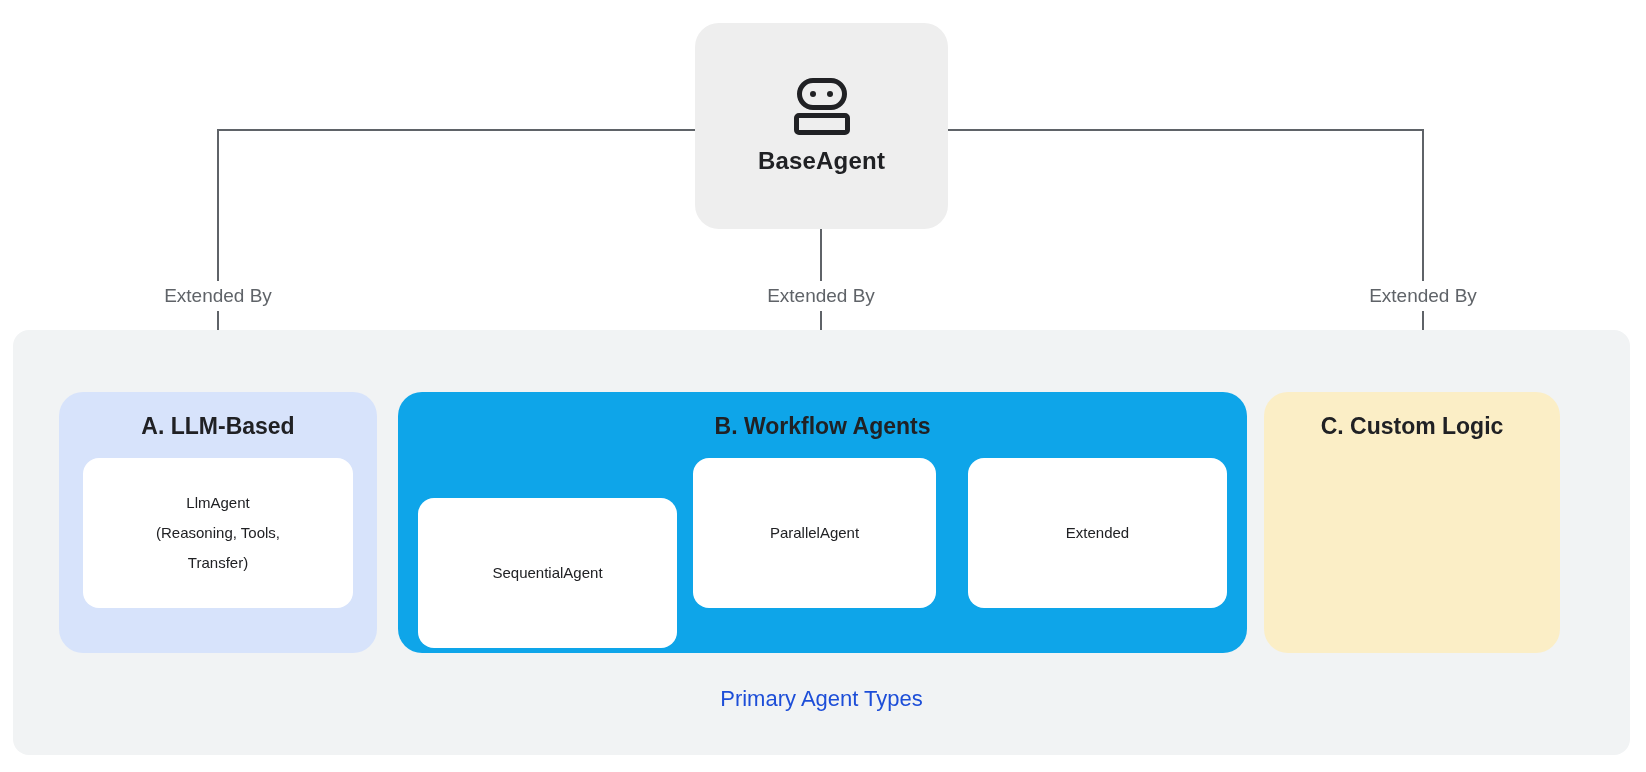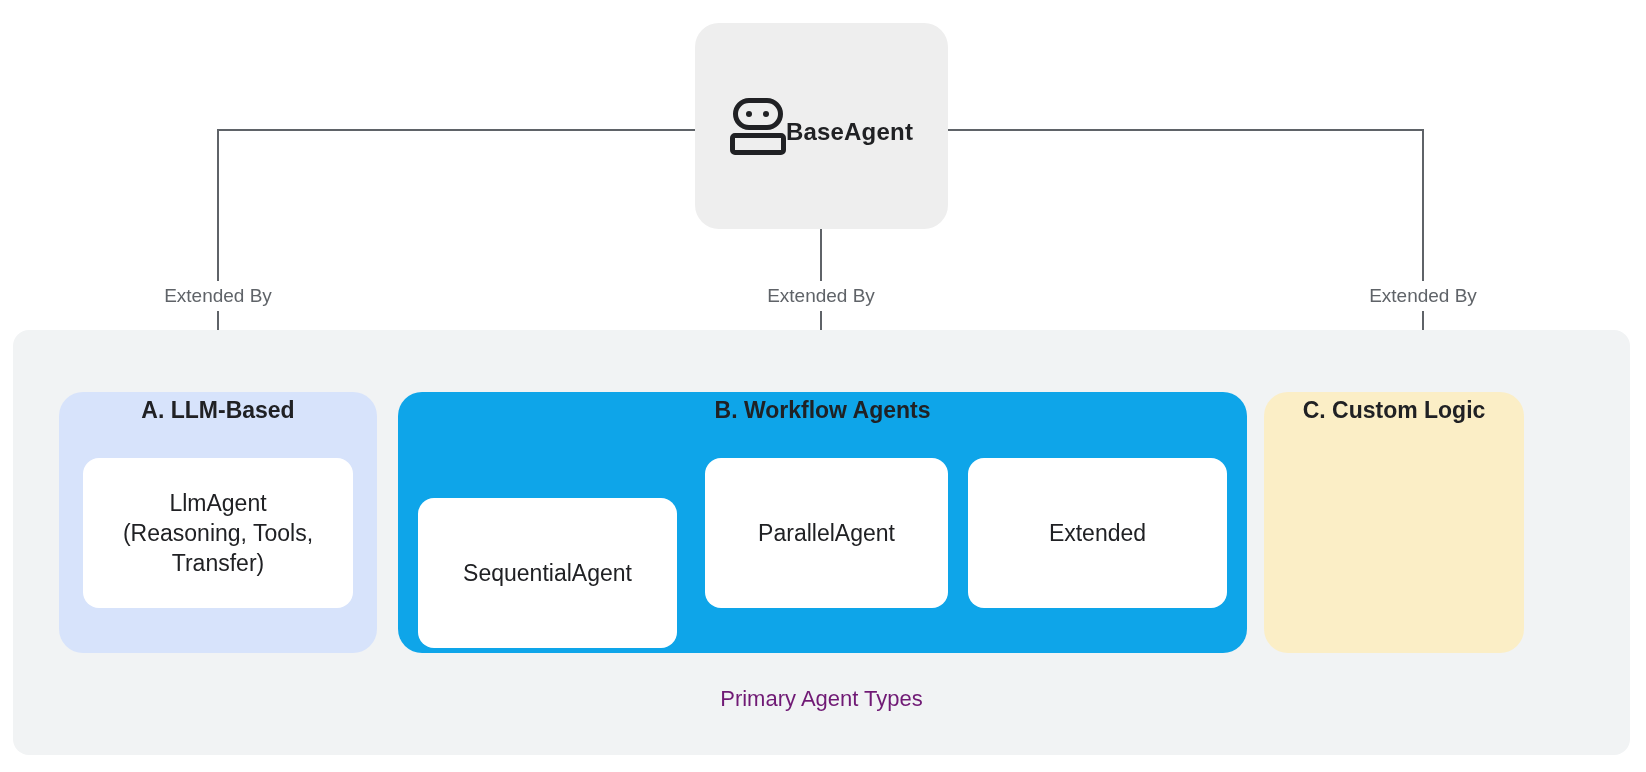--- a/index.html
+++ b/index.html
@@ -39,21 +39,21 @@
   }
 
   
   .root-node {
     position: absolute;
     left: 695px; top: 23px;
     width: 253px; height: 206px;
     background: #eeeeee;
     border-radius: 24px;
     display: flex;
-    flex-direction: row;
+    flex-direction: column;
     align-items: center;
     justify-content: center;
     z-index: 2;
   }
   .robot { display: flex; flex-direction: column; align-items: center; }
   .robot-head {
     width: 50px; height: 32px;
     border: 5px solid #202124;
     border-radius: 16px;
     background: #eeeeee;
@@ -84,59 +84,59 @@
     left: 13px; top: 330px;
     width: 1617px; height: 425px;
     background: #f1f3f4;
     border-radius: 16px;
   }
   .group {
     position: absolute;
     top: 62px;
     height: 261px;
     border-radius: 24px;
-    padding-top: 4px;
+    padding-top: 20px;
   }
   .group-a { left: 46px;  width: 318px; background: #d7e3fb; }
   .group-b { left: 385px; width: 849px; background: #0ea5e9; }
-  .group-c { left: 1251px; width: 260px; background: #fbeec6; }
+  .group-c { left: 1251px; width: 296px; background: #fbeec6; }
   .group-title {
     text-align: center;
     font-size: 23px;
     font-weight: 600;
     line-height: 28px;
     color: #202124;
   }
   .card {
     position: absolute;
     top: 66px;
     height: 150px;
     background: #ffffff;
     border-radius: 16px;
     display: flex;
     align-items: center;
     justify-content: center;
     text-align: center;
-    font-size: 23px;
+    font-size: 15px;
     line-height: 30px;
     color: #202124;
     white-space: pre-line;
   }
   .card-a1 { left: 24px;  width: 270px; }
   .card-b1 { left: 20px;  width: 259px; margin-top: 40px; }
-  .card-b2 { left: 307px; width: 243px; }
+  .card-b2 { left: 295px; width: 243px; }
   .card-b3 { left: 570px; width: 259px; }
   .card-c1 { left: 30px;  width: 258px; }
   .container-caption {
     position: absolute;
     left: 0; right: 0;
     top: 356px;
     text-align: center;
     font-size: 22px;
-    color: #701a75;
+    color: #1d4ed8;
   }
 </style>
 </head>
 <body>
 
 <div class="canvas">
 
   <div class="conn h" style="left:218px; top:129px; width:1205px;"></div>
   <div class="conn v" style="left:217px; top:129px; height:245px;"></div>
   <div class="conn v" style="left:820px; top:229px; height:145px;"></div>

